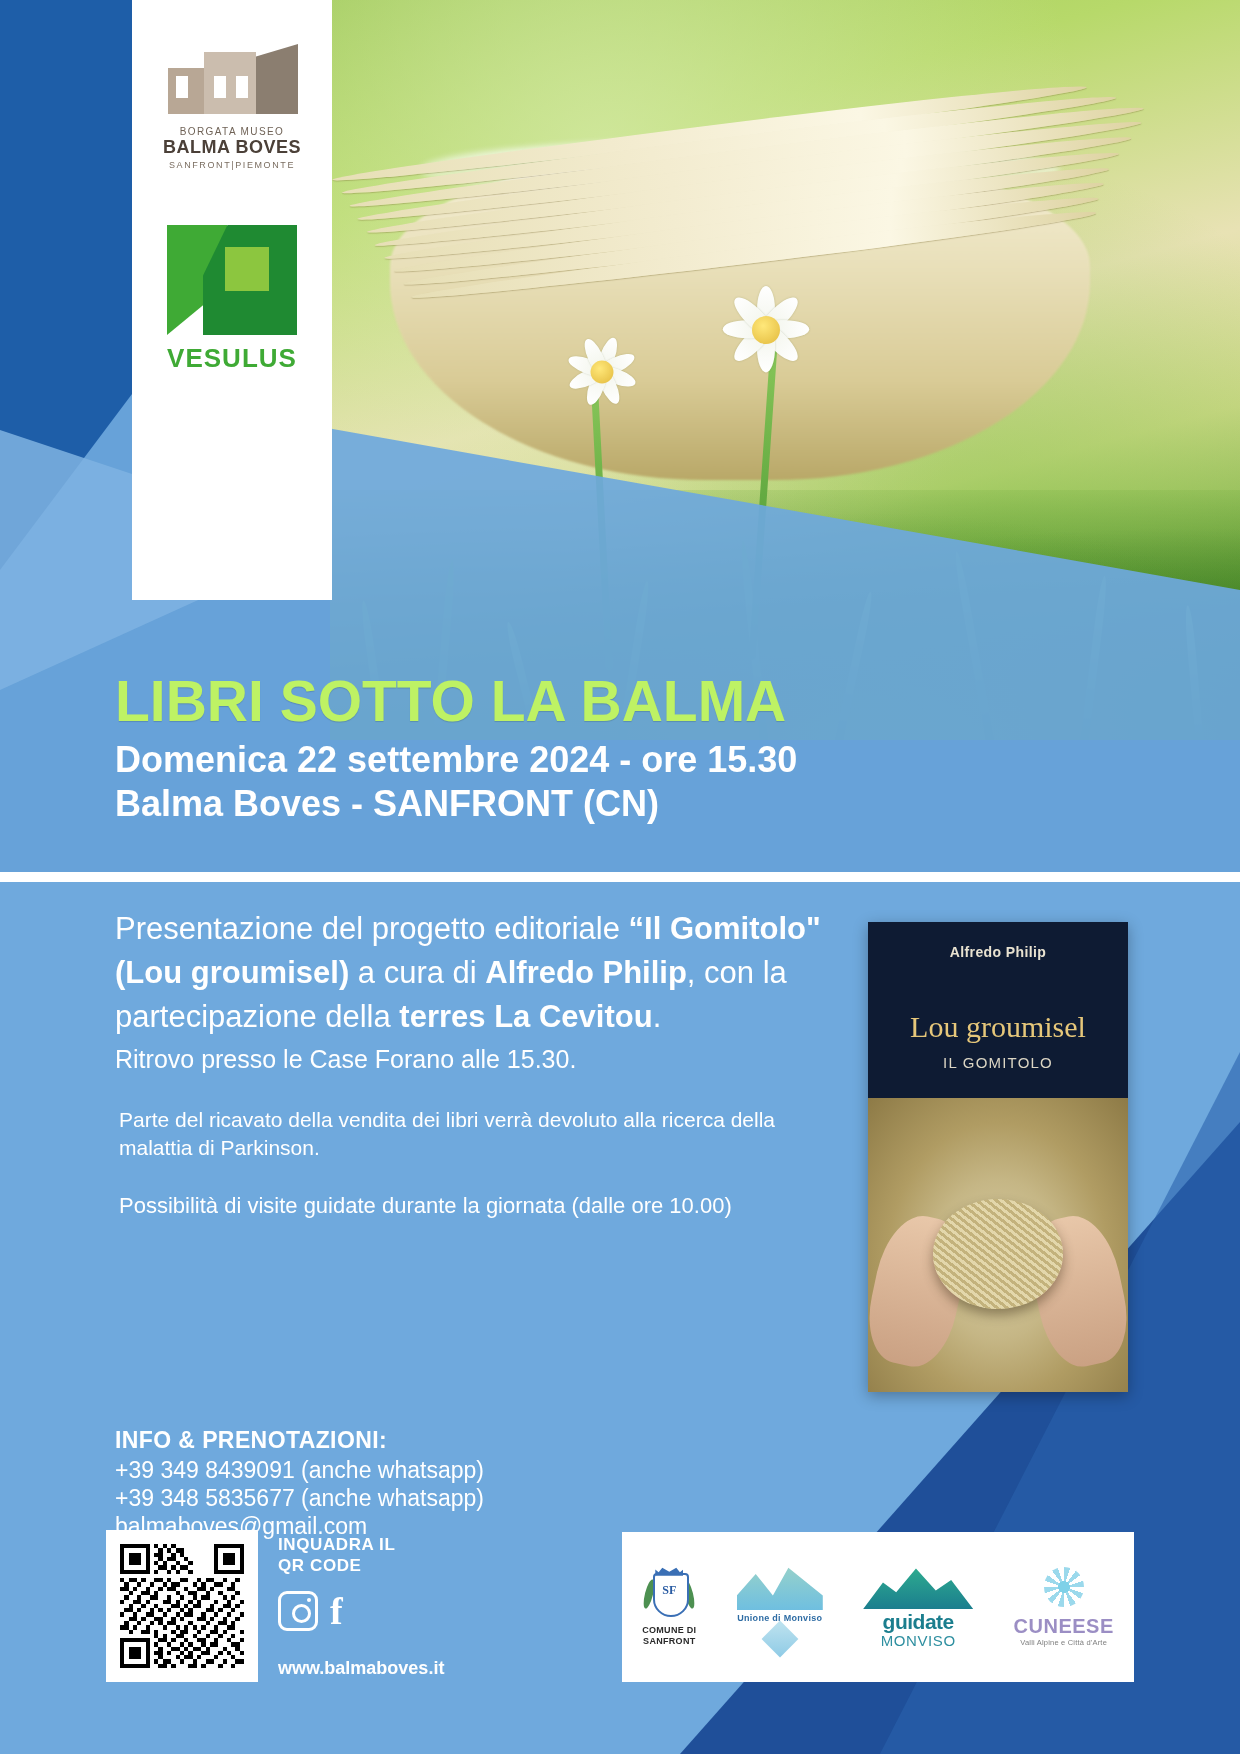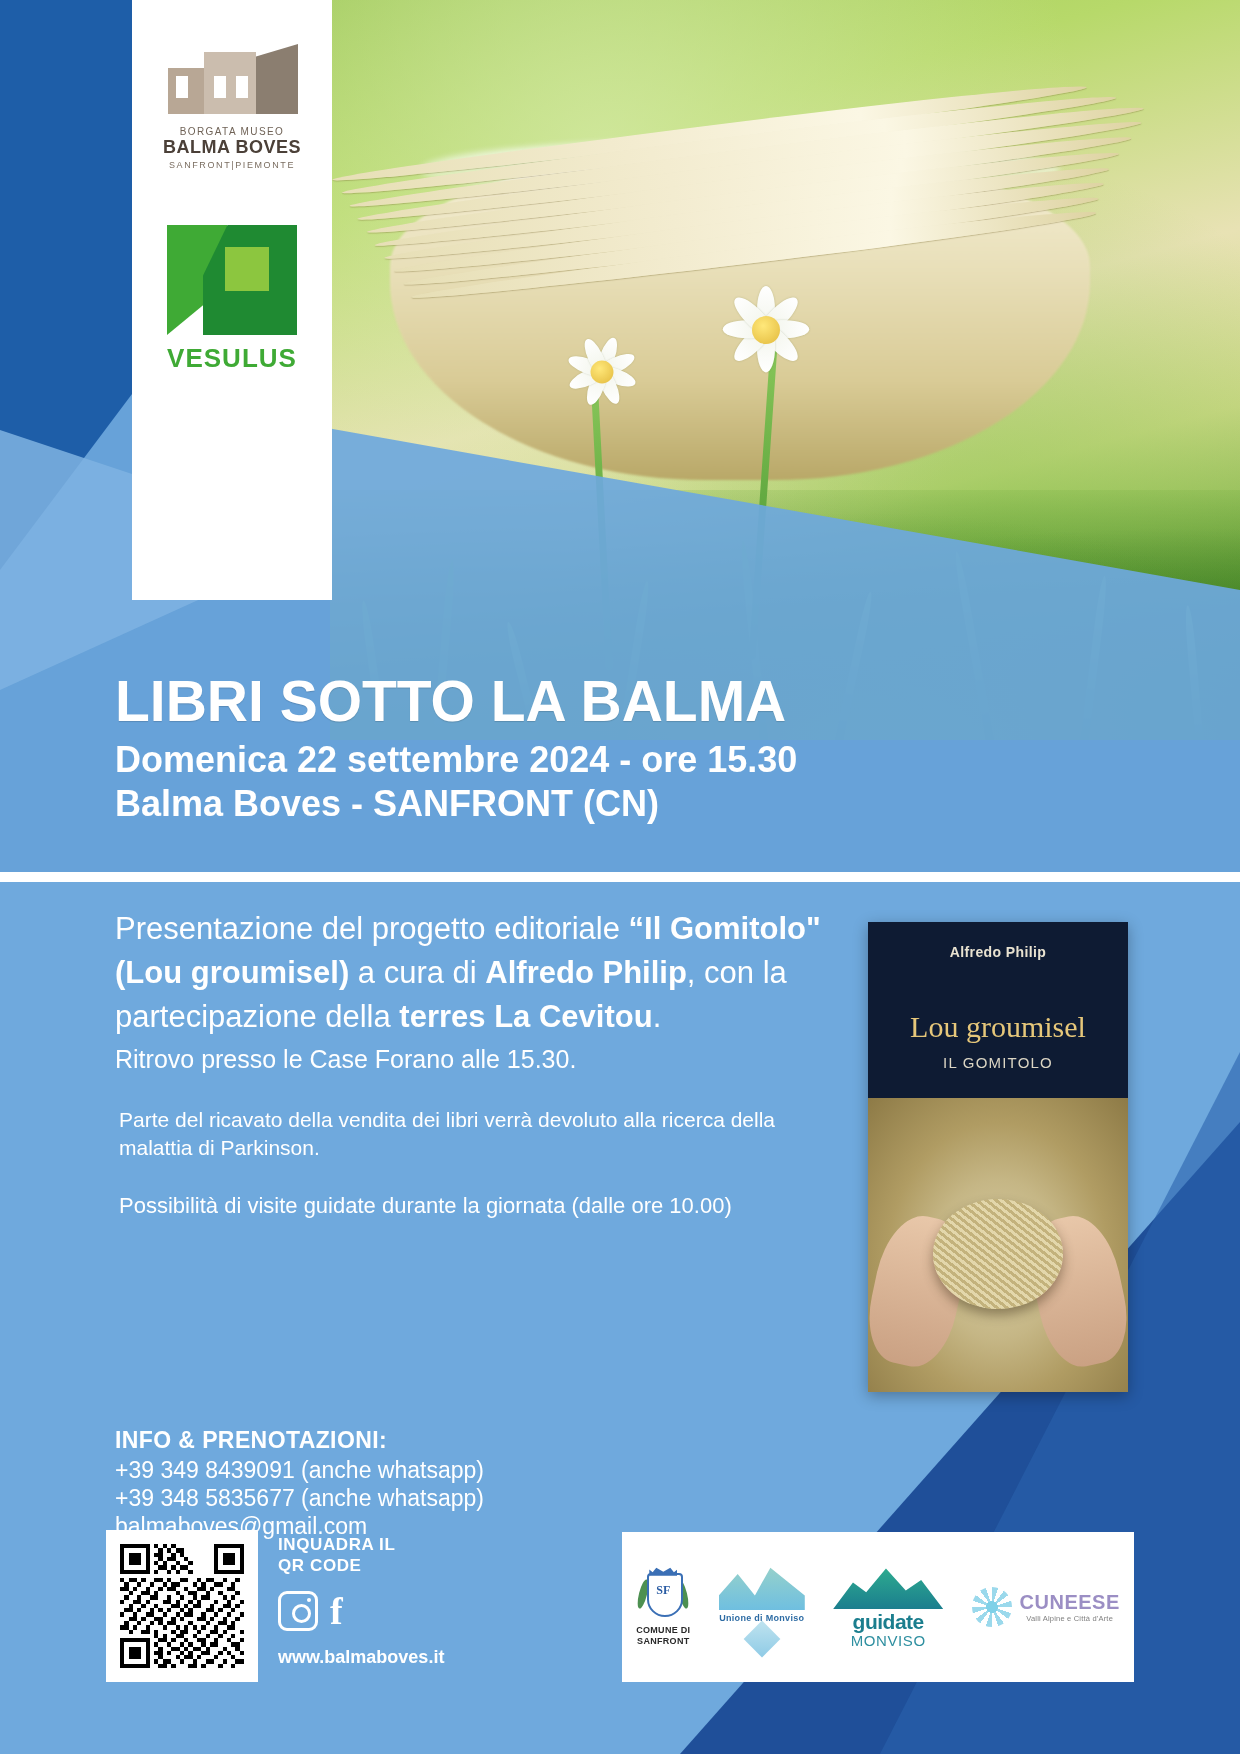--- a/index.html
+++ b/index.html
@@ -159,21 +159,21 @@
   }
 
   .title-block {
     position: absolute;
     left: 115px; top: 672px;
     width: 1000px;
   }
   .t-main {
     font-size: 57px;
     font-weight: bold;
-    color: #ffffff;
+    color: #bef264;
     letter-spacing: 0px;
     line-height: 1.05;
     margin: 0 0 6px 0;
     text-shadow: 0 1px 1px rgba(0,0,0,0.15);
   }
   .t-sub {
     font-size: 36px;
     font-weight: bold;
     color: #ffffff;
     line-height: 1.22;
@@ -294,21 +294,21 @@
   }
   .qr-side .l1 { font-size: 17px; font-weight: bold; letter-spacing: .6px; line-height: 1.25; }
   .social { margin-top: 14px; display: flex; gap: 12px; align-items: center; }
   .ig {
     width: 34px; height: 34px; border: 3px solid #ffffff; border-radius: 9px; position: relative;
   }
   .ig:before { content:""; position:absolute; left:50%; top:50%; width:13px; height:13px; margin:-6.5px 0 0 -6.5px;
     border: 3px solid #ffffff; border-radius: 50%; }
   .ig:after { content:""; position:absolute; right:4px; top:4px; width:4px; height:4px; background:#fff; border-radius:50%; }
   .fb { font-size: 38px; font-weight: bold; color: #ffffff; line-height: 30px; font-family: "Liberation Serif", serif; }
-  .qr-url { margin-top: 16px; font-size: 18px; font-weight: bold; color: #ffffff; }
+  .qr-url { margin-top: 27px; font-size: 18px; font-weight: bold; color: #ffffff; }
 
   .sponsor-bar {
     position: absolute; left: 622px; top: 650px;
     width: 512px; height: 150px; background: #ffffff;
     display: flex; align-items: center; justify-content: space-around;
   }
   .sp { text-align: center; }
   .sp .cap { font-size: 9px; font-weight: bold; color: #2a2a2a; letter-spacing: .3px; line-height: 1.25; }
   .crest { width: 44px; height: 54px; margin: 0 auto 4px auto; position: relative; }
   .crest .shield { position:absolute; left:6px; top:6px; width:32px; height:40px; background:#ffffff;
@@ -330,21 +330,21 @@
     clip-path: polygon(0 100%, 18% 40%, 30% 62%, 48% 8%, 66% 58%, 80% 34%, 100% 100%); }
   .sp-terres .t1 { font-size: 21px; font-weight: bold; color: #1b7e8e; line-height: 1; letter-spacing:-.5px; }
   .sp-terres .t2 { font-size: 15px; color: #2e8fa0; letter-spacing: .6px; }
 
   .sp-cuneese .flower { width: 40px; height: 40px; margin: 0 auto;
     background: radial-gradient(circle, #7fd1e8 0 6px, transparent 6px),
                 repeating-conic-gradient(from 0deg, #9bd9ec 0deg 18deg, #ffffff 18deg 36deg);
     border-radius: 50%; }
   .sp-cuneese .t1 { font-size: 20px; color: #9b8ec4; font-weight: bold; letter-spacing: .5px; }
   .sp-cuneese .t2 { font-size: 7.5px; color: #7f7f7f; letter-spacing: .2px; }
-  .sp-row { display:flex; align-items:center; gap:8px; }
+  .sp-row { display:flex; align-items:flex-start; gap:8px;flex-direction:column; }
 </style>
 </head>
 <body>
 
 <div class="poster">
 
   <div class="top">
 
     <div class="top-photo">
       <div class="book-block"></div>

